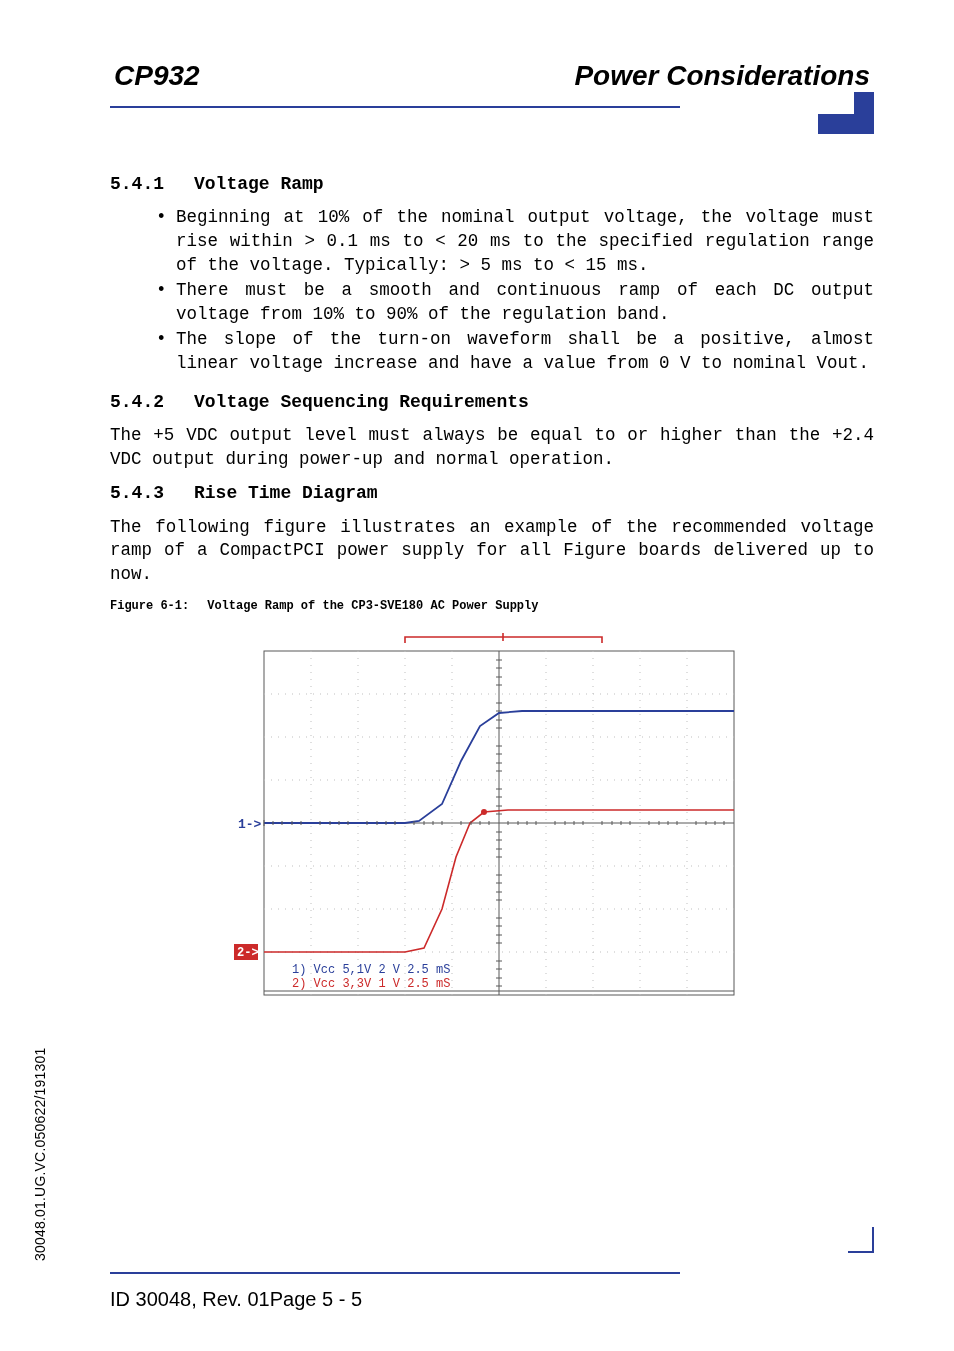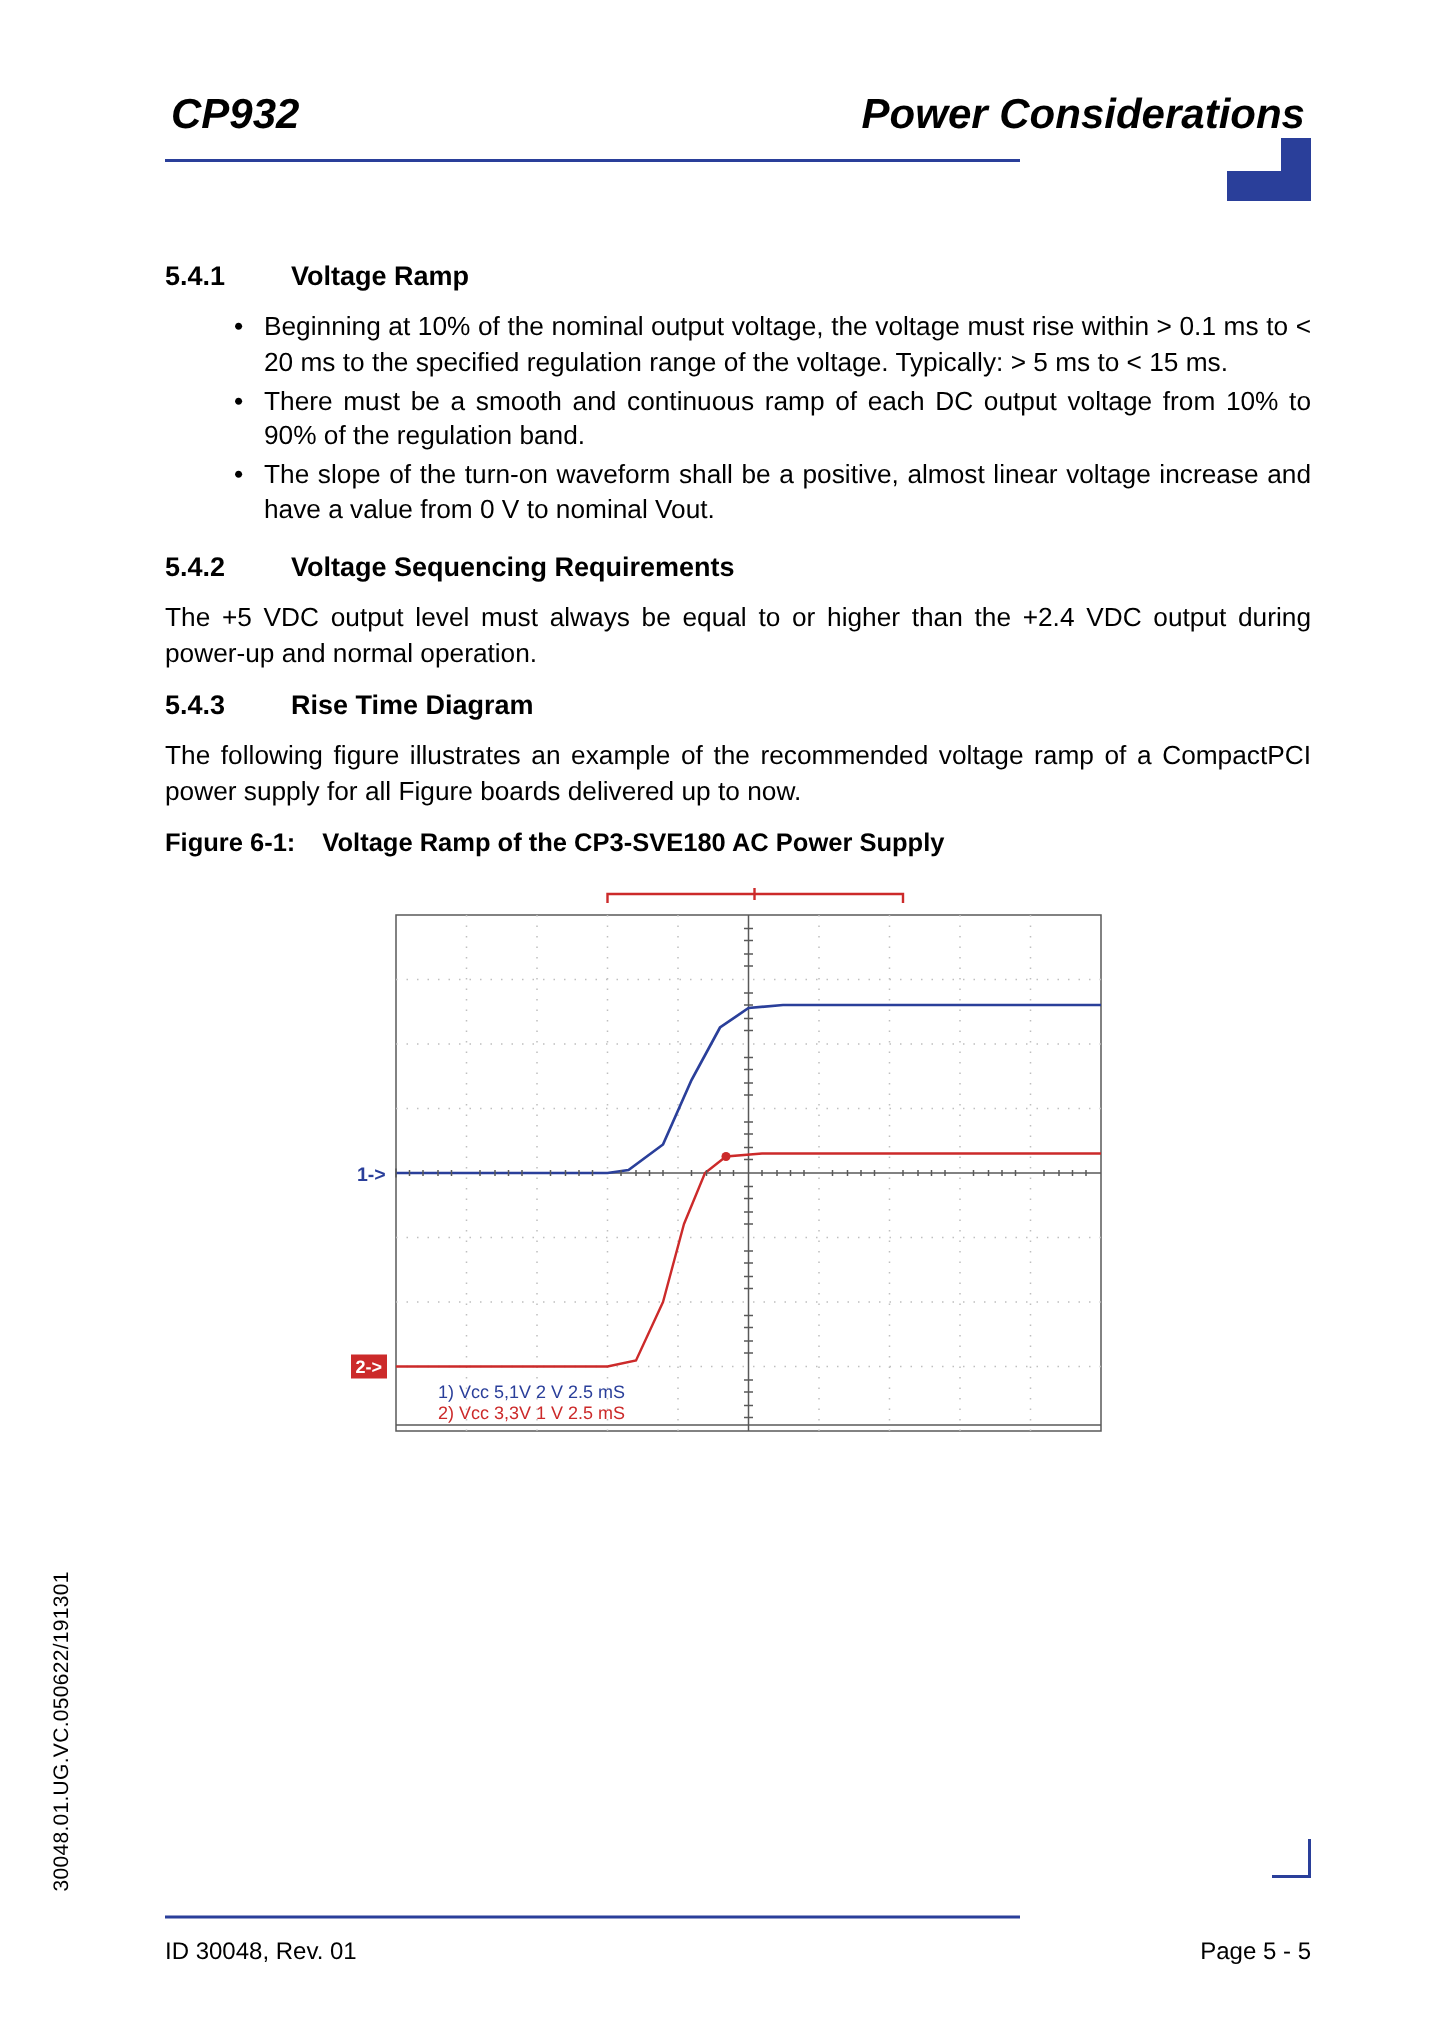--- a/index.html
+++ b/index.html
@@ -1,34 +1,34 @@
 <!DOCTYPE html>
 <html><head>
 <meta charset="utf-8">
 <style>
   * { box-sizing: border-box; margin: 0; padding: 0; }
   html, body { width: 954px; height: 1351px; background: #fff; font-family: Arial, Helvetica, sans-serif; color: #000; }
   .page { position: relative; width: 954px; height: 1351px; padding: 60px 80px 0 110px; }
   .topbar { display: flex; justify-content: space-between; align-items: baseline; font-size: 28px; font-weight: bold; font-style: italic; padding: 0 4px 8px 4px; }
   .top-rule { height: 2px; background: #2a3f9a; width: 570px; margin-top: 6px; }
   .logo { position: absolute; right: 80px; top: 92px; }
-  .content { margin-top: 64px; font-size: 17.5px; line-height: 1.35; }
+  .content { margin-top: 64px; font-size: 17.5px; line-height: 1.35; font-family: Liberation Mono, monospace; }
   .h3 { font-weight: bold; font-size: 18px; margin-top: 10px; margin-bottom: 10px; }
   .h3 .num { display: inline-block; width: 84px; }
   p.body { margin-bottom: 10px; text-align: justify; }
   ul.bullets { list-style: none; padding-left: 46px; margin-bottom: 14px; }
   ul.bullets li { position: relative; padding-left: 20px; margin-bottom: 2px; text-align: justify; }
   ul.bullets li::before { content: "•"; position: absolute; left: 0; top: 0; }
-  .figcap { font-weight: bold; font-size: 17px; margin: 12px 0 18px 0; }
+  .figcap { font-weight: bold; font-size: 12px; margin: 12px 0 18px 0; }
   .figcap .fignum { display: inline-block; margin-right: 18px; }
   .figure { margin: 0 auto; width: 520px; }
   .sidetext { position: absolute; left: 48px; bottom: 90px; transform: rotate(-90deg); transform-origin: left bottom; font-size: 14px; letter-spacing: 0.2px; }
   .footer { position: absolute; bottom: 40px; left: 110px; right: 80px; }
   .foot-rule { height: 2px; background: #2a3f9a; width: 570px; margin-bottom: 14px; }
-  .foot-row { display: flex; justify-content: space-between; font-size: 16px; }
+  .foot-row { display: flex; font-size: 20px; }
   .corner-mark { position: absolute; right: 80px; bottom: 94px; }
 </style>
 </head>
 <body>
 
 <div class="page">
 
   <div class="topbar">
     <span>CP932</span>
     <span>Power Considerations</span>

